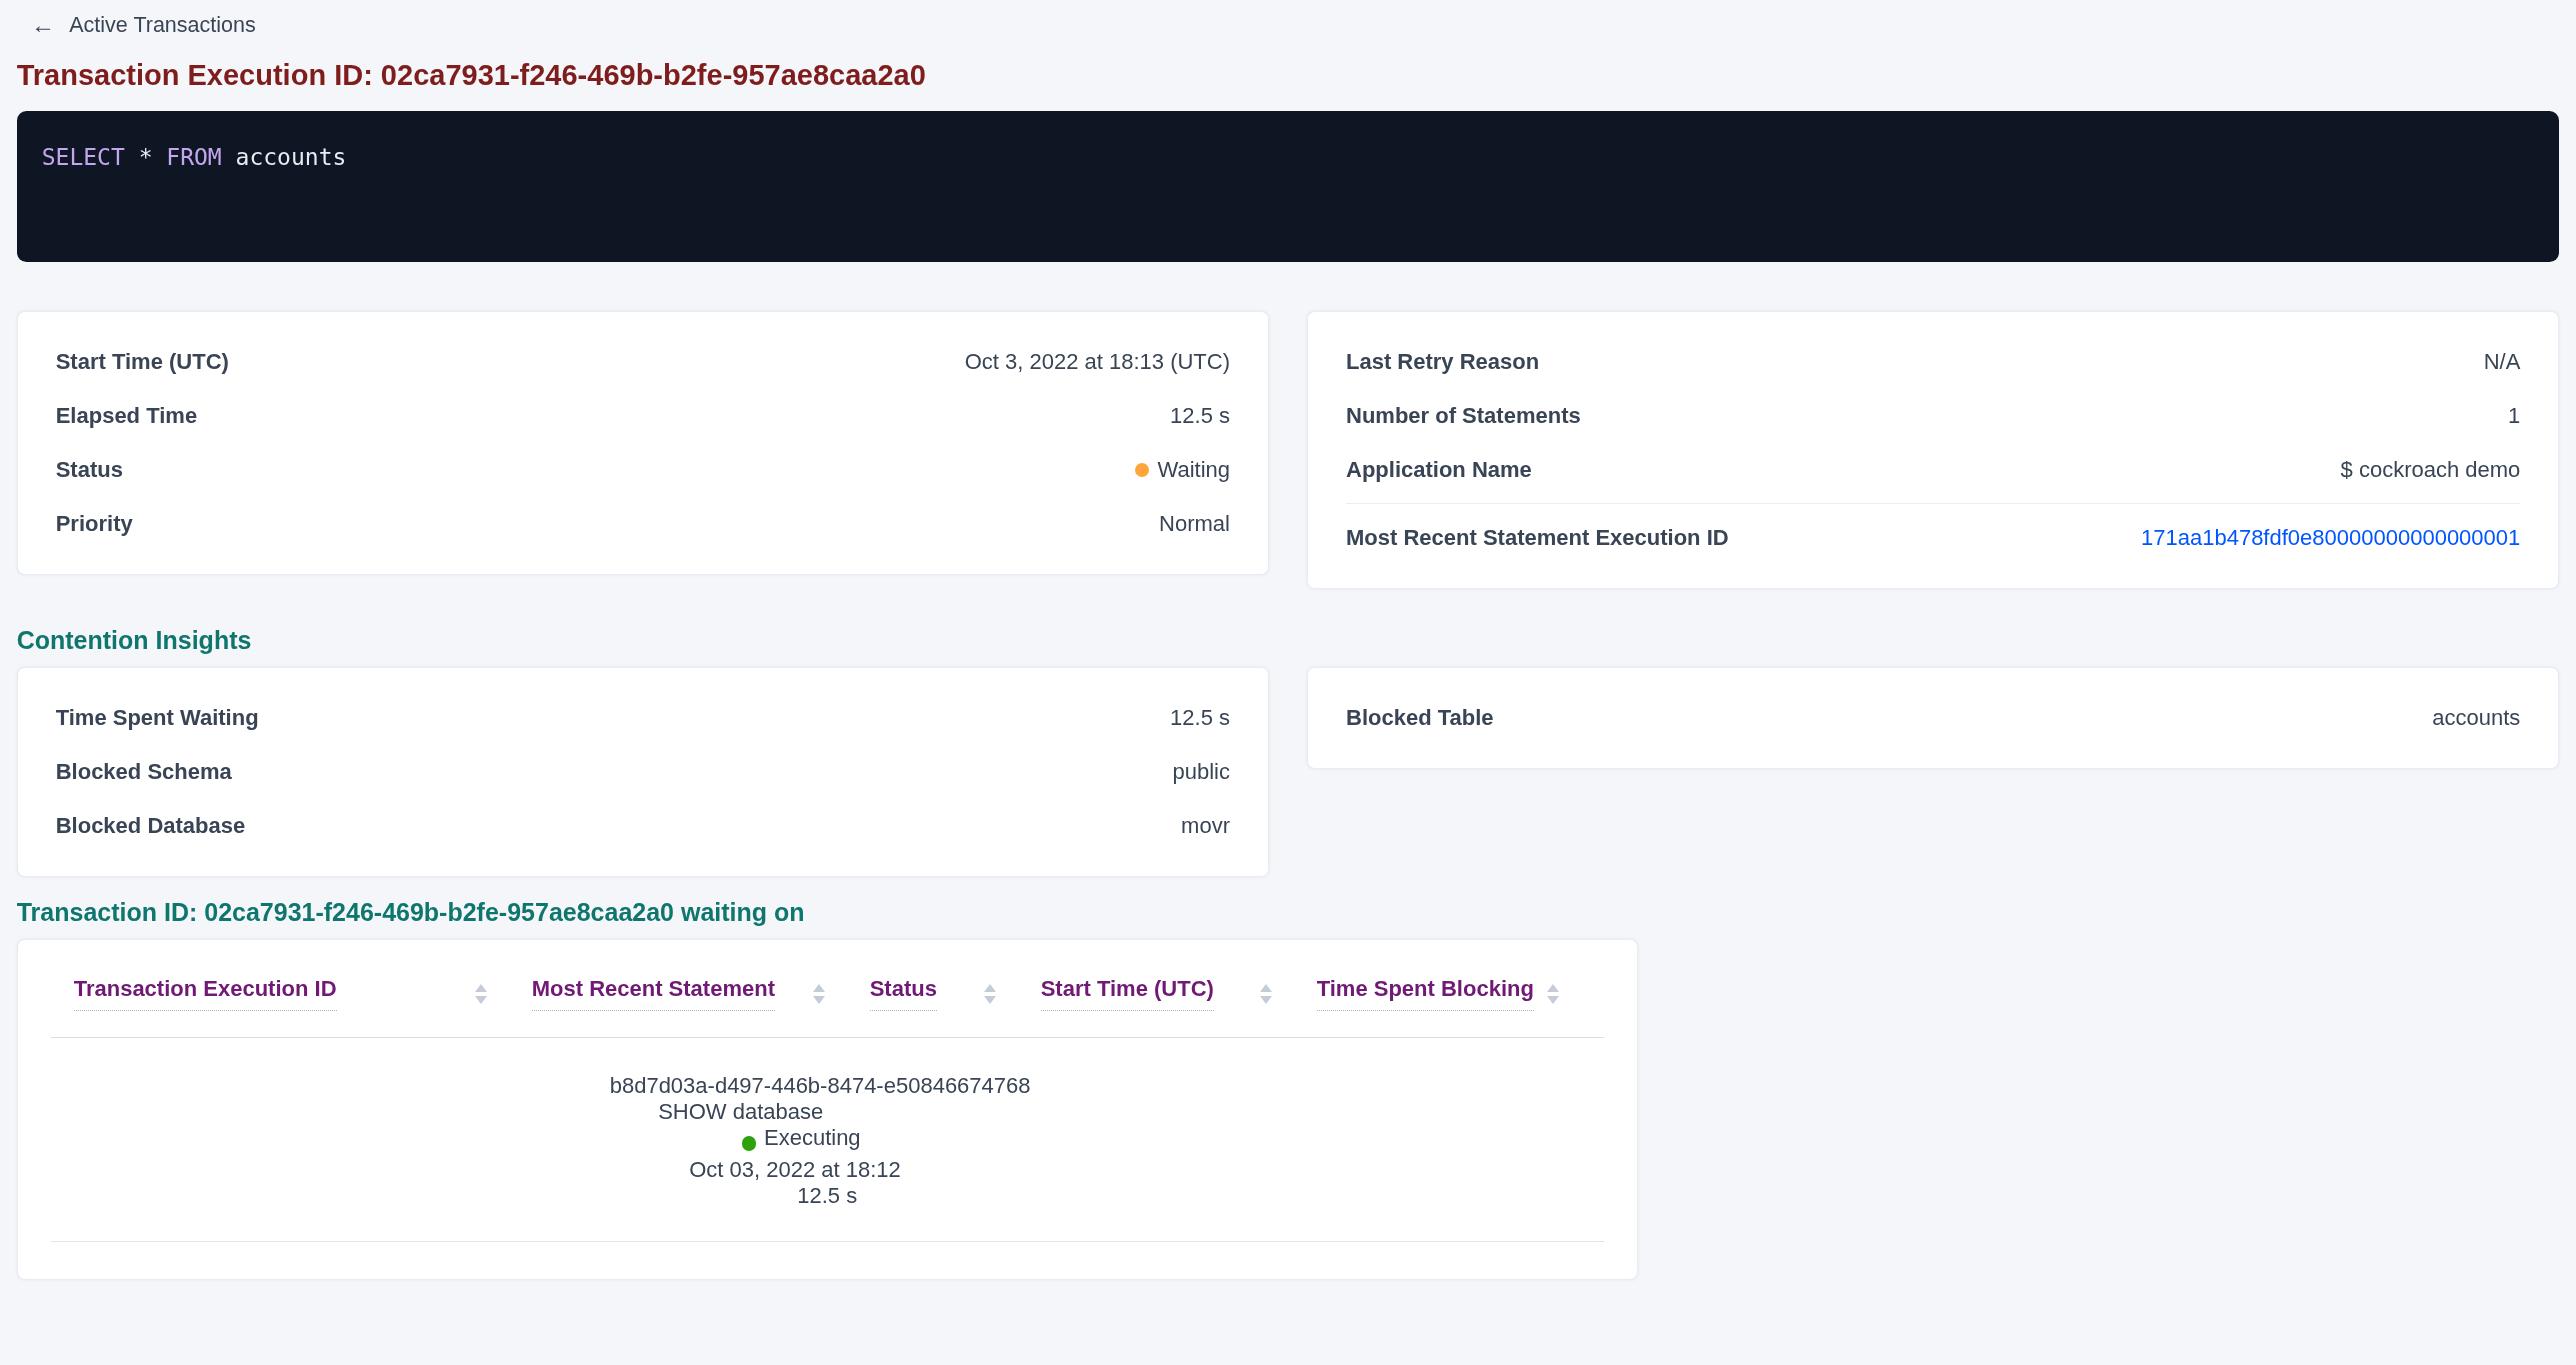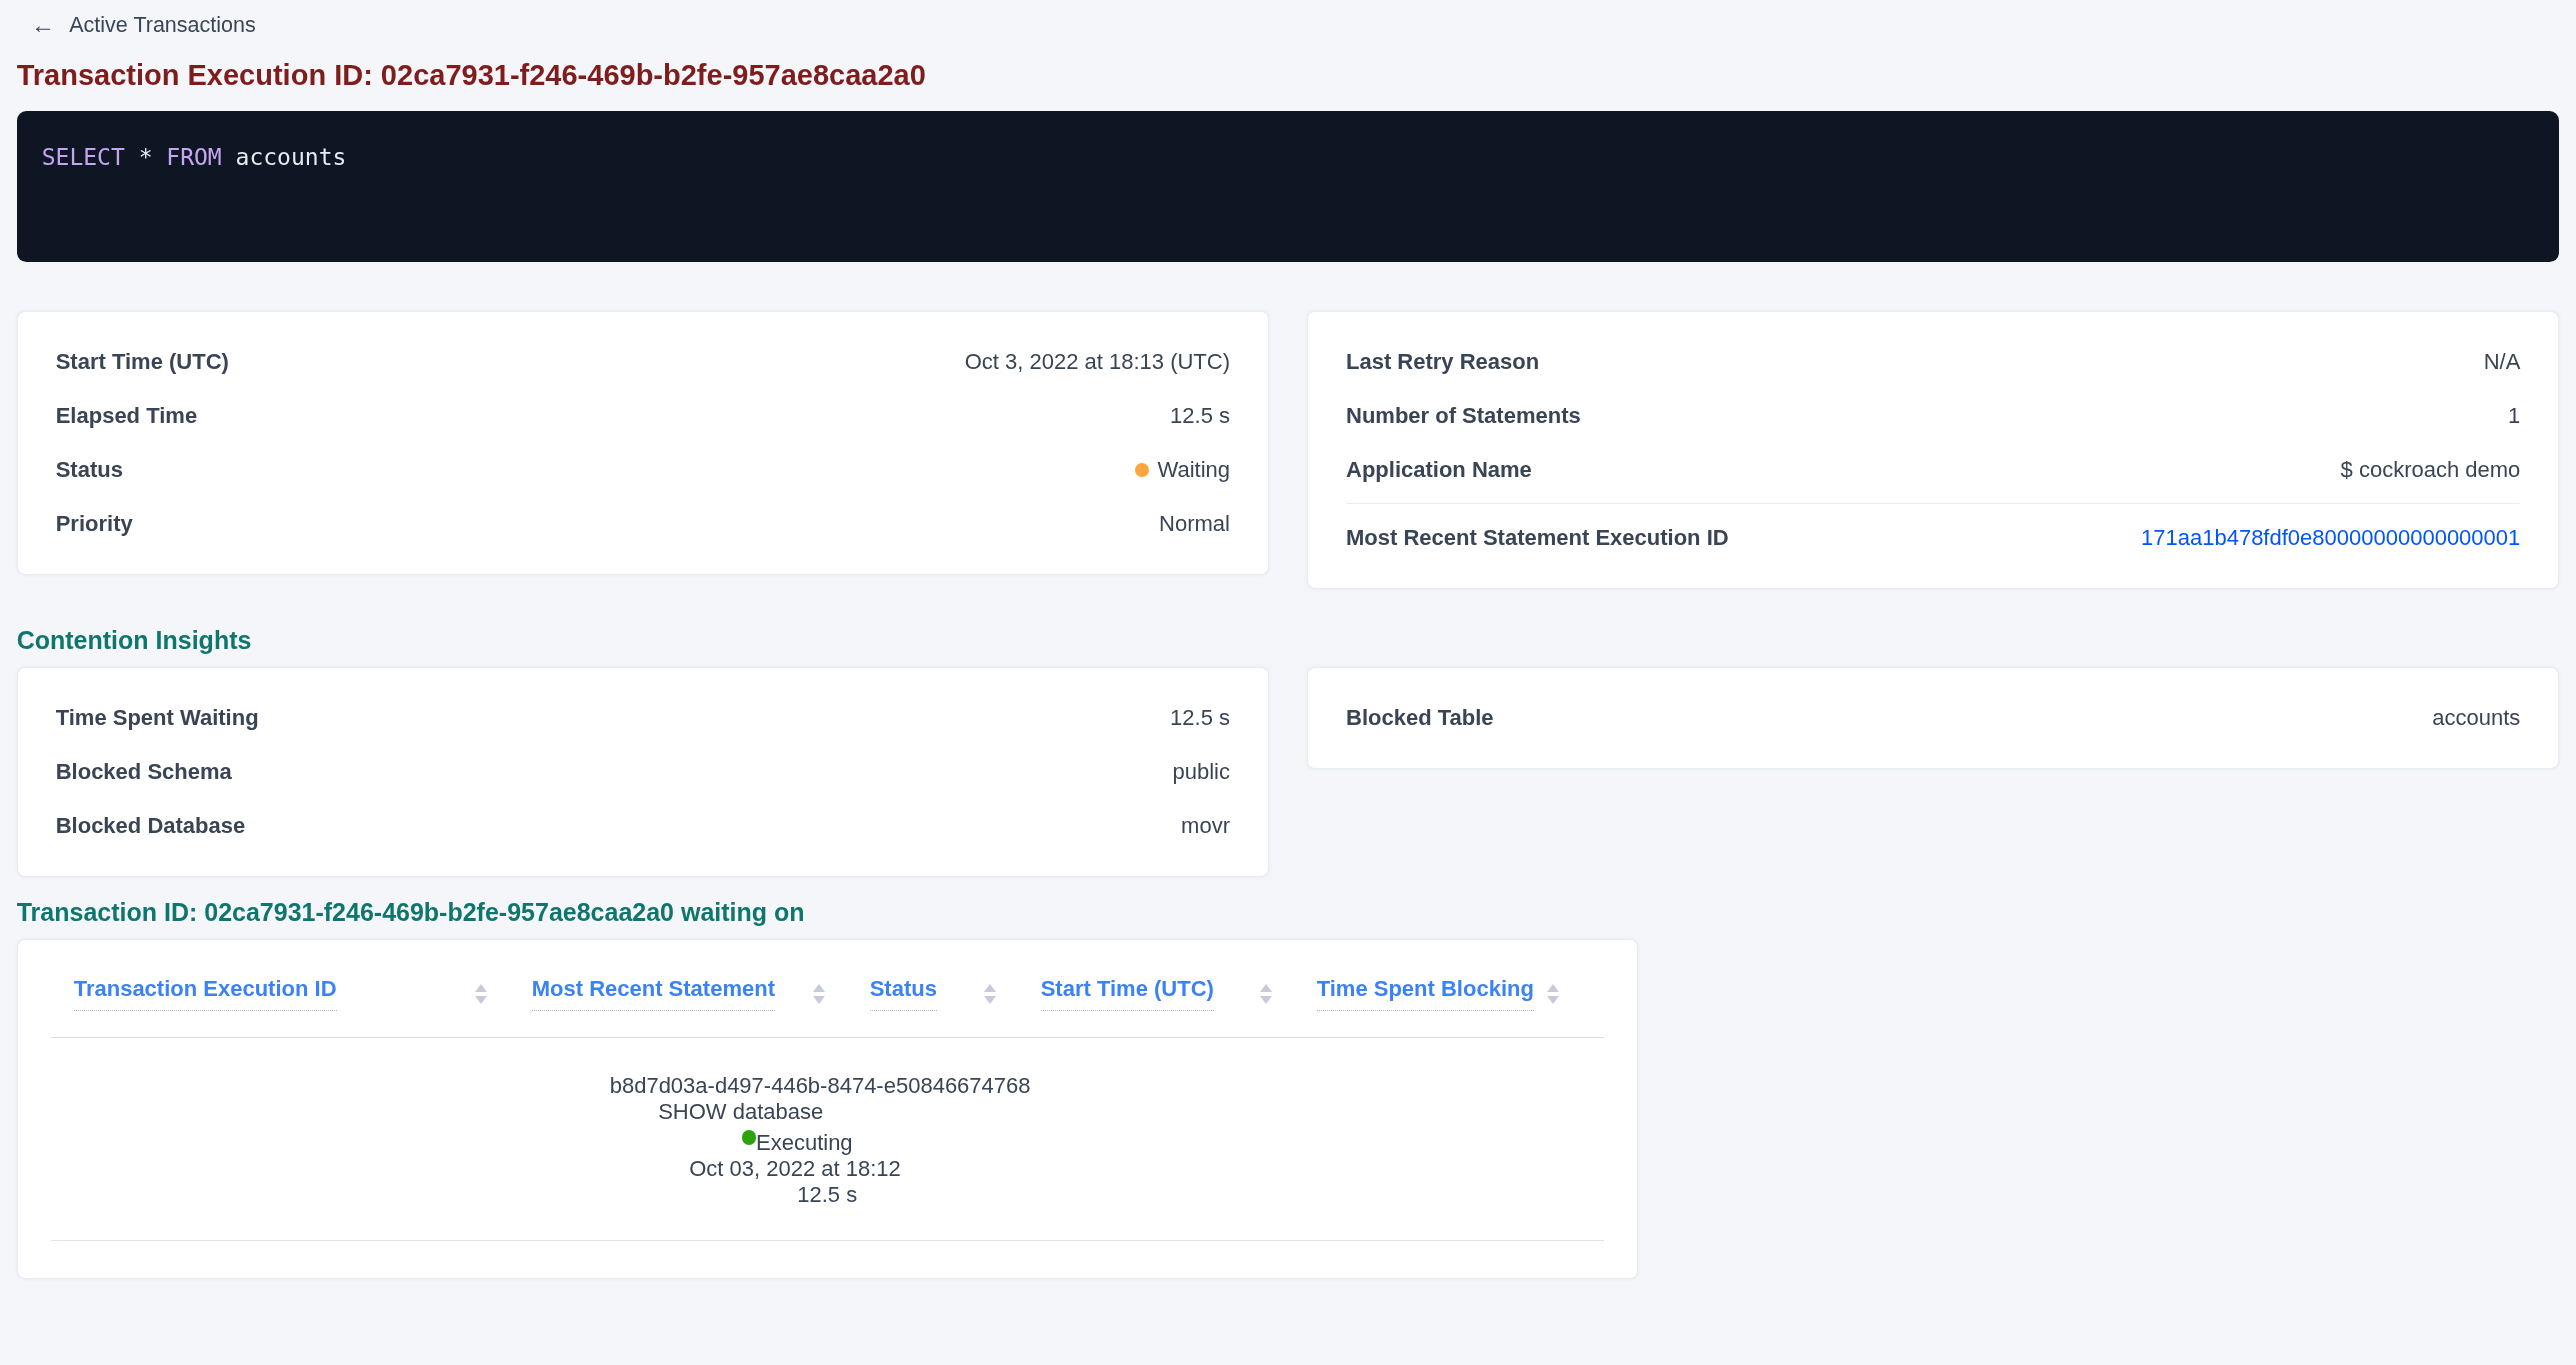--- a/index.html
+++ b/index.html
@@ -79,33 +79,33 @@
     border-bottom: 1.6px solid #dee3ed; font-size: 22px; color: #394455; flex-direction: column;
   }
   .col1 { width: 481px; padding-left: 23px; }
   .col2 { width: 338px; }
   .col3 { width: 171px; }
   .col4 { width: 276px; }
   .col5 { flex: 1; }
   .th { display: flex; align-items: center; justify-content: space-between;
         padding-right: 45px; cursor: pointer; }
   .th-label {
-    display: inline-block; font-size: 22px; font-weight: bold; color: #3b82f6;
+    display: inline-block; font-size: 22px; font-weight: bold; color: #701a75;
     padding-bottom: 9.5px; border-bottom: 1.6px dotted #a9b3c4; line-height: 24px;
   }
   .sort-icon { display: inline-flex; flex-direction: column; gap: 4.8px; margin-left: 11px; }
   .sort-icon .up {
     width: 0; height: 0; border-left: 6.4px solid transparent;
     border-right: 6.4px solid transparent; border-bottom: 8.8px solid #c5cbd9;
   }
   .sort-icon .down {
     width: 0; height: 0; border-left: 6.4px solid transparent;
     border-right: 6.4px solid transparent; border-top: 8.8px solid #c5cbd9;
   }
-  .cell-status { display: inline-flex; align-items: flex-start; }
+  .cell-status { display: inline-flex; align-items: flex-end; gap: 8px; }
 </style>
 </head>
 <body>
 
 <div class="page">
 
   
   <a class="backlink">
     <span class="back-arrow">←</span>
     <span>Active Transactions</span>

